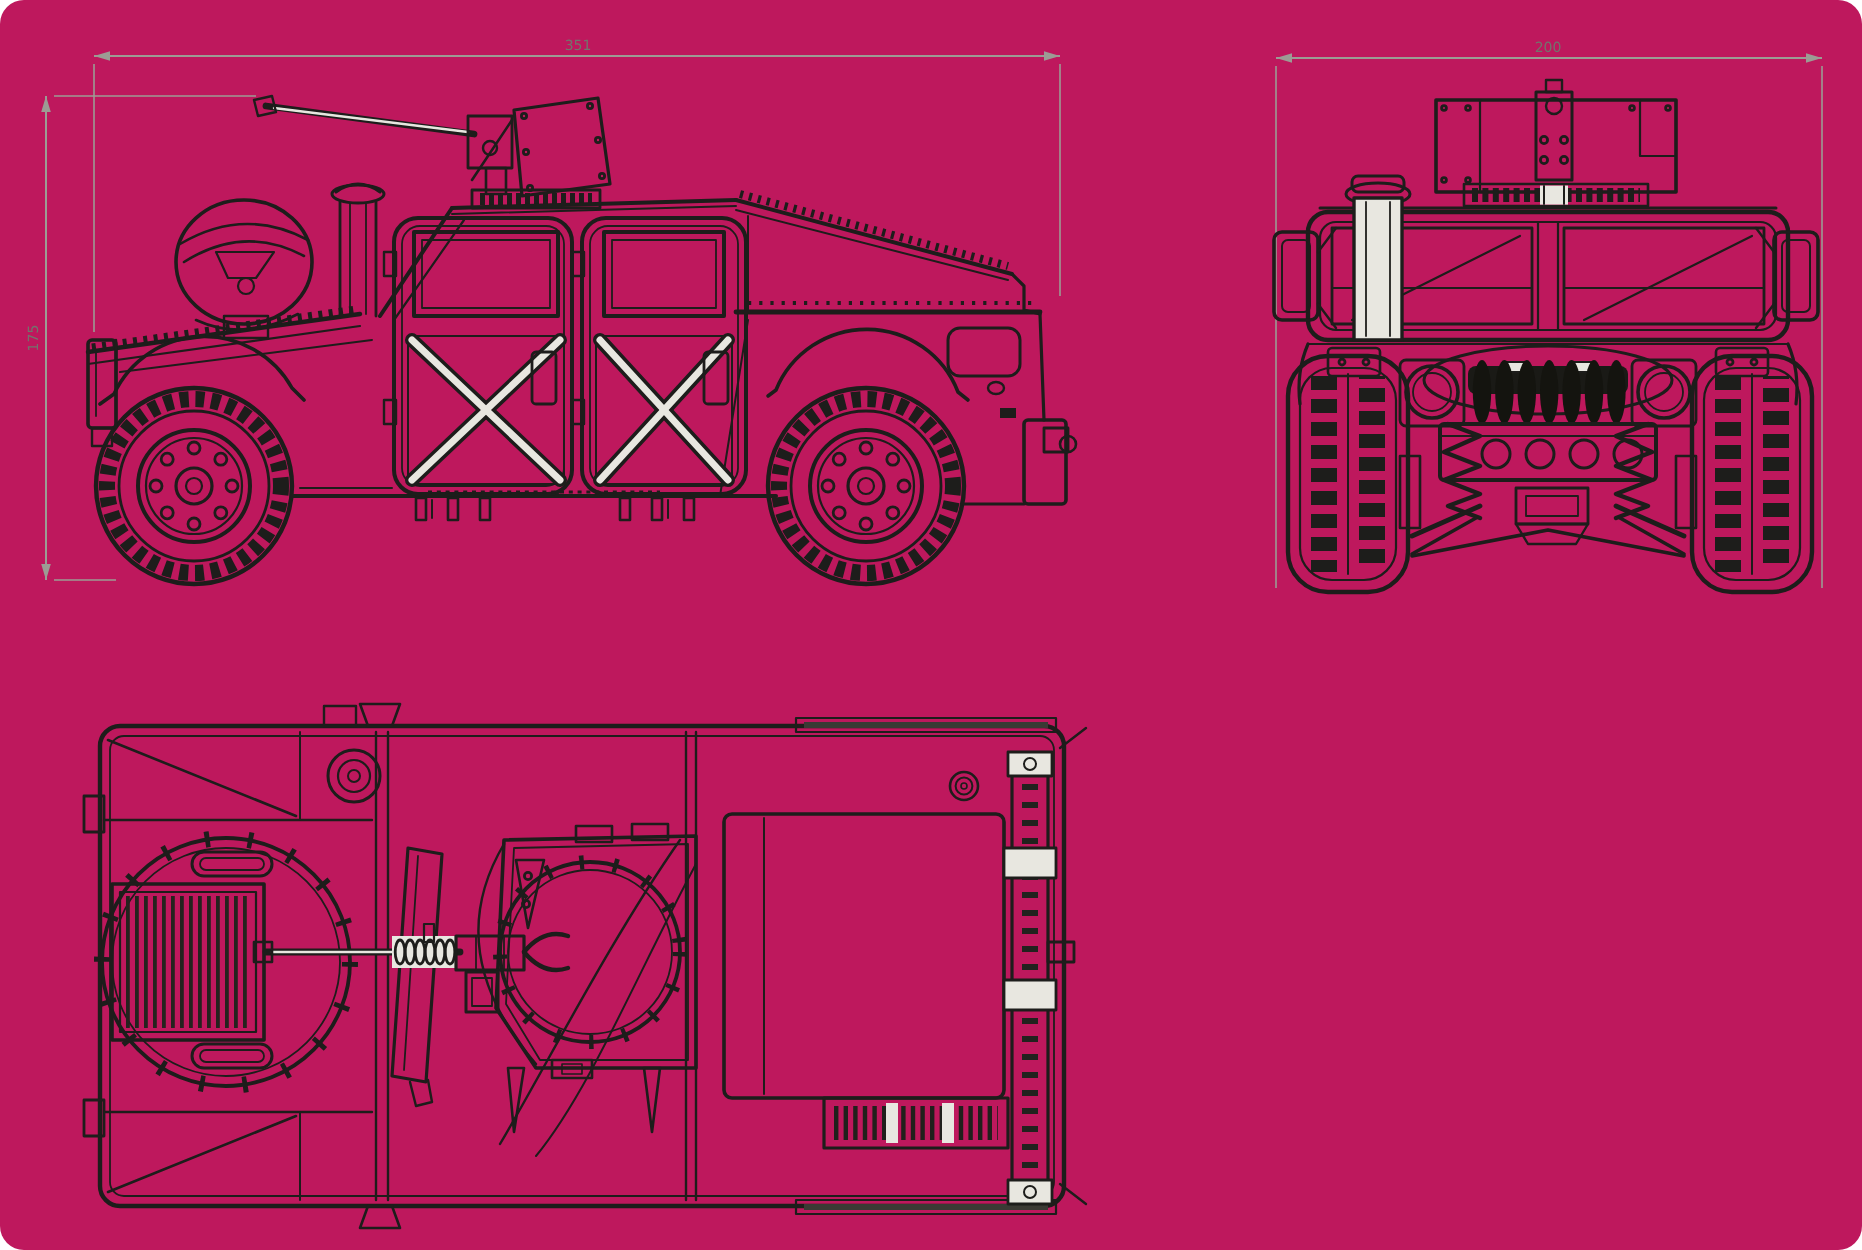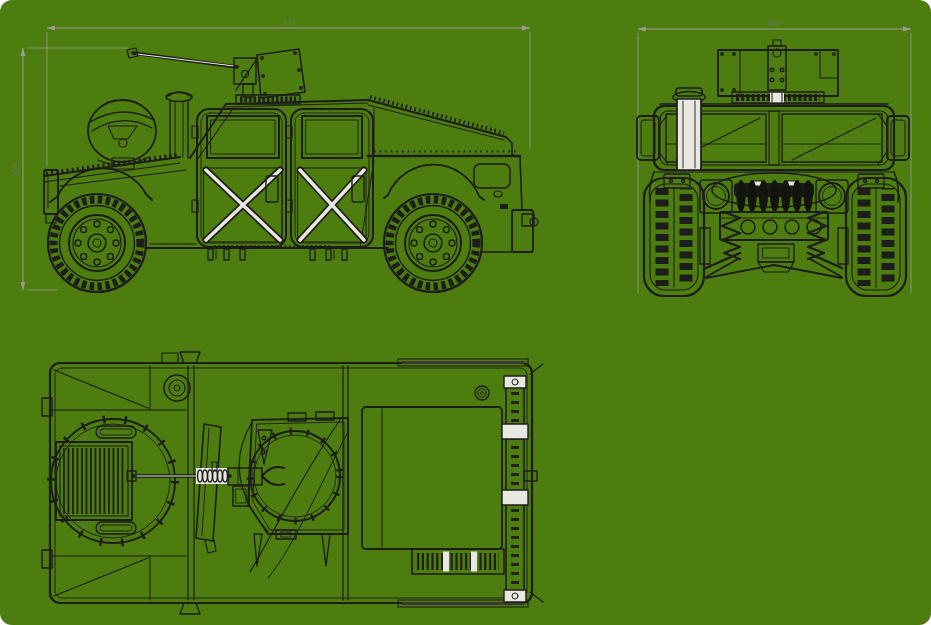--- a/index.html
+++ b/index.html
@@ -1,16 +1,16 @@
 <!DOCTYPE html>
 <html><head>
 <meta charset="utf-8">
 <style>
   html,body{margin:0;padding:0;background:#ffffff;font-family:"DejaVu Sans",sans-serif;}
-  .stage{position:relative;width:931px;height:625px;background:#4d7c0f;border-radius:12px;overflow:hidden;}
+  .stage{position:relative;width:931px;height:625px;background:#be185d;border-radius:12px;overflow:hidden;}
   svg{position:absolute;left:0;top:0;display:block;}
   text{font-family:"DejaVu Sans",sans-serif;}
 </style>
 </head>
 <body>
 
 <div class="stage">
 <svg width="931" height="625" viewBox="0 0 931 625">
   <defs>
     <g id="wheel-side">

